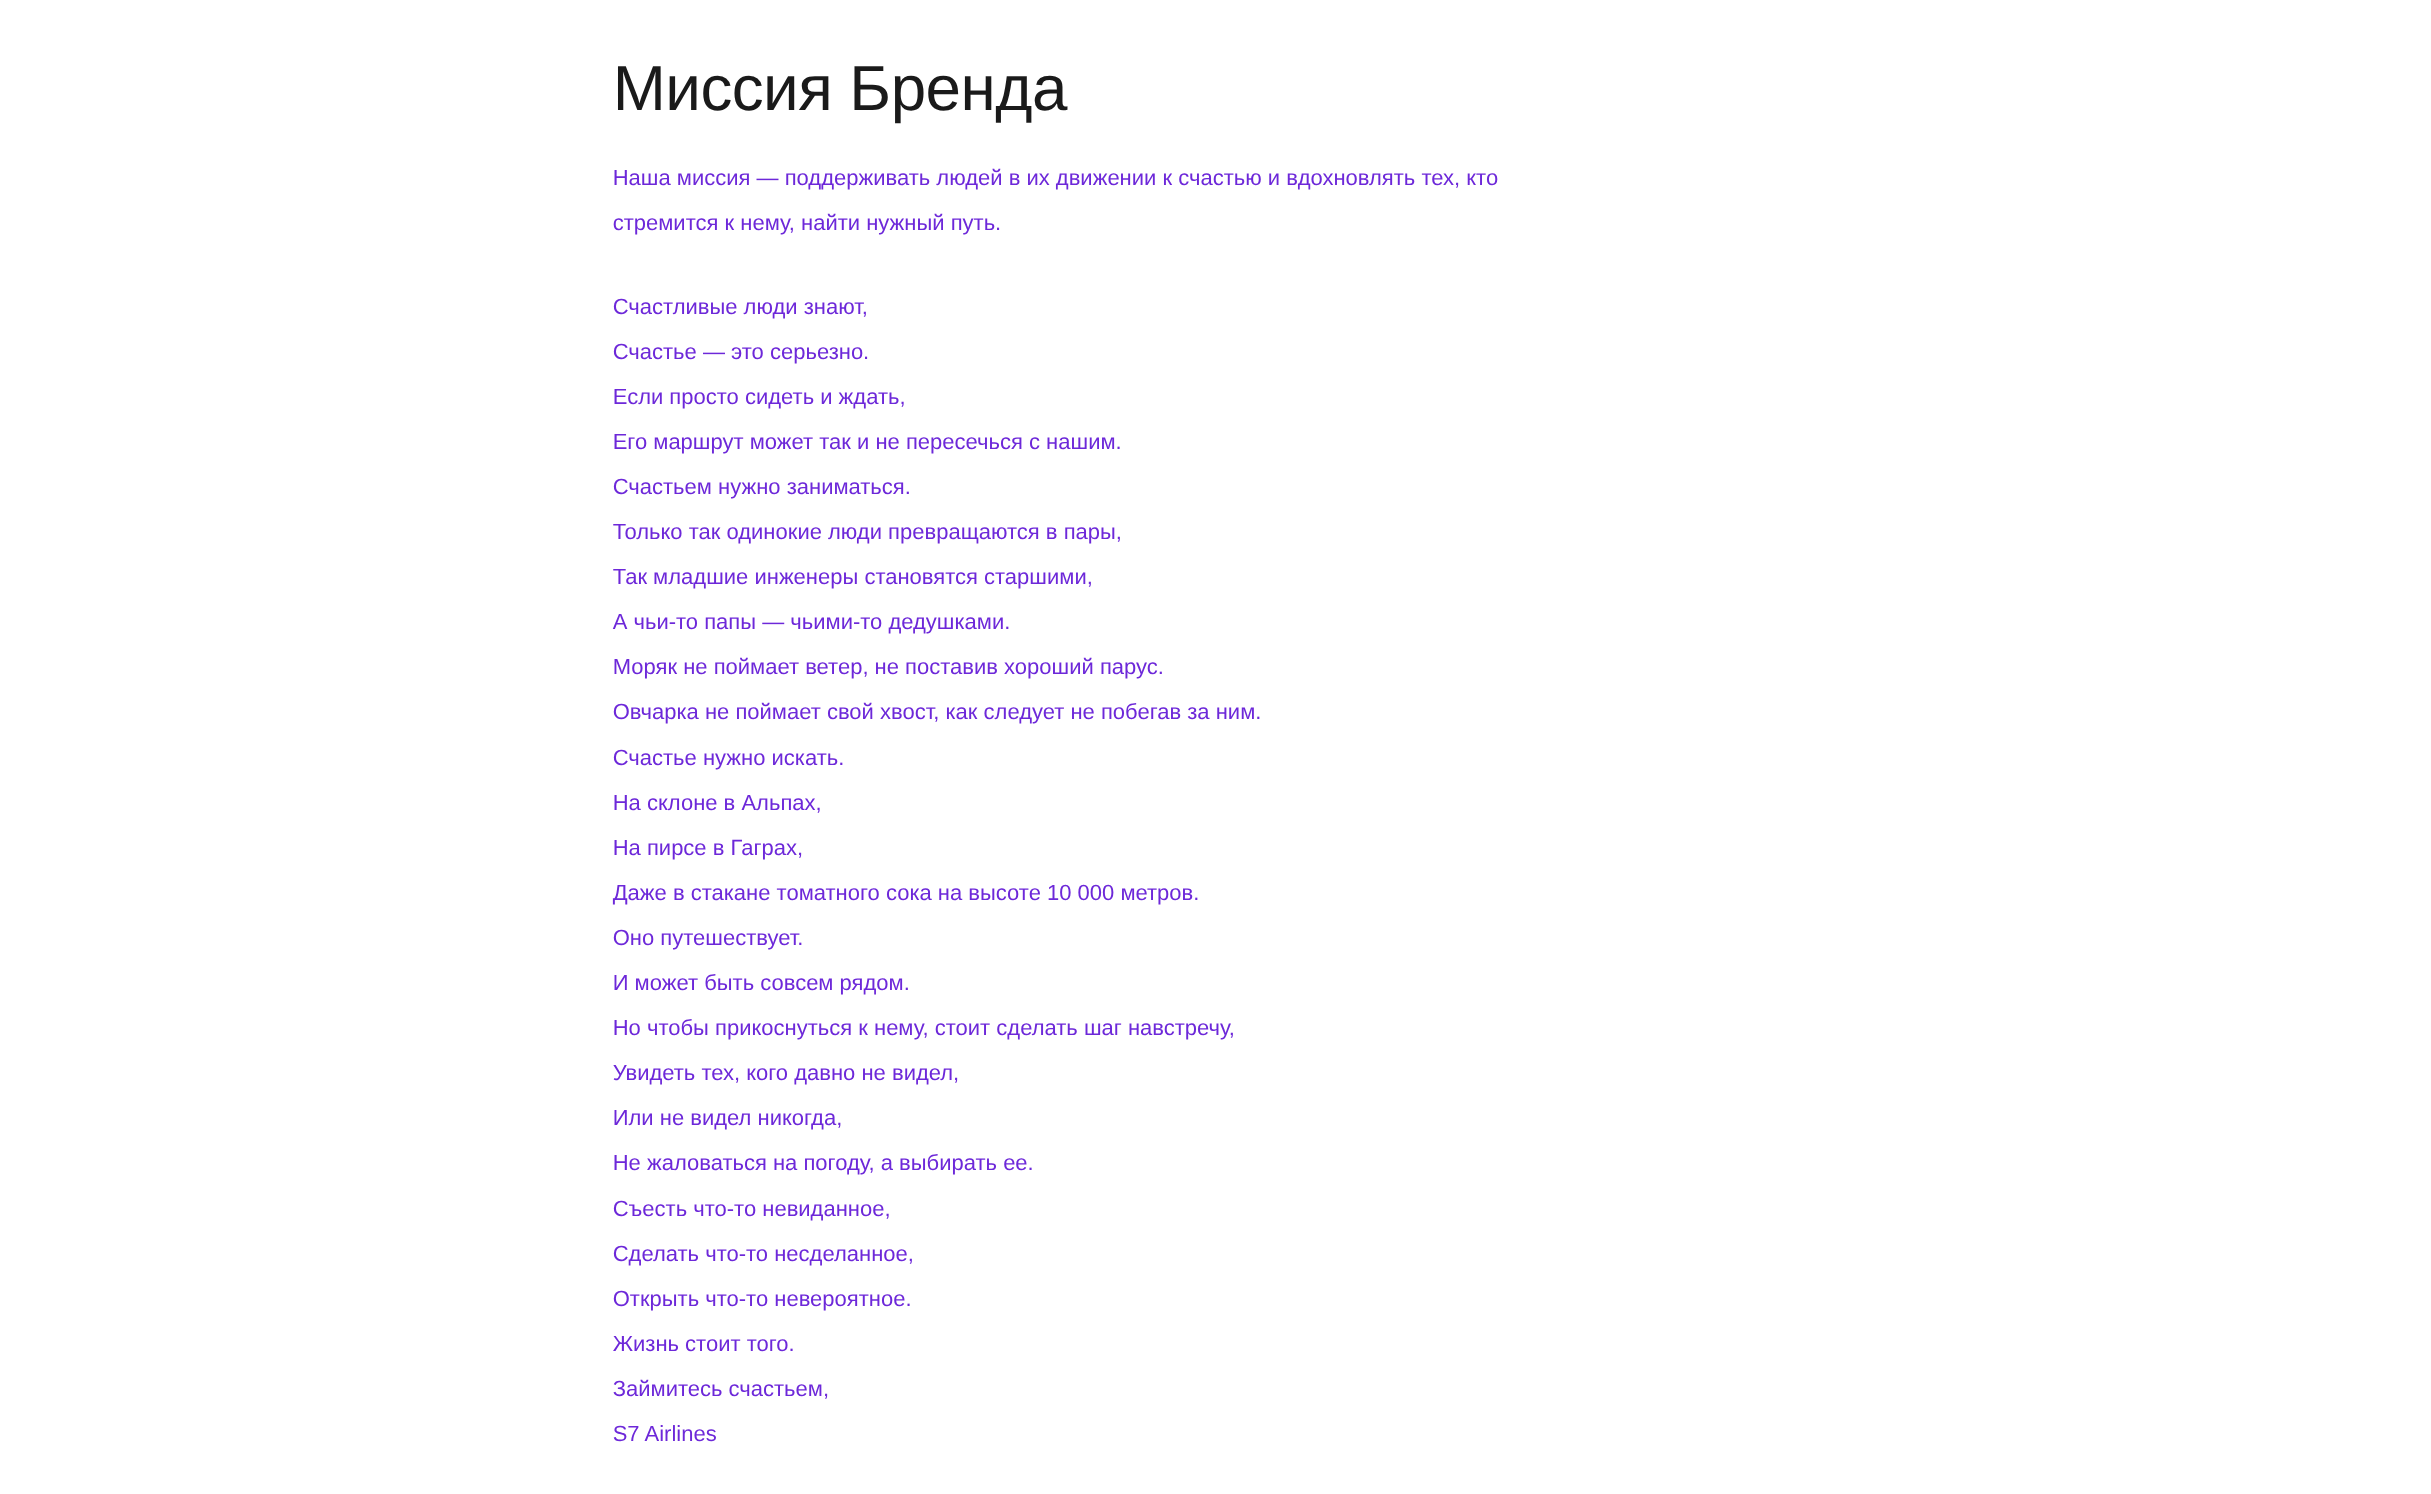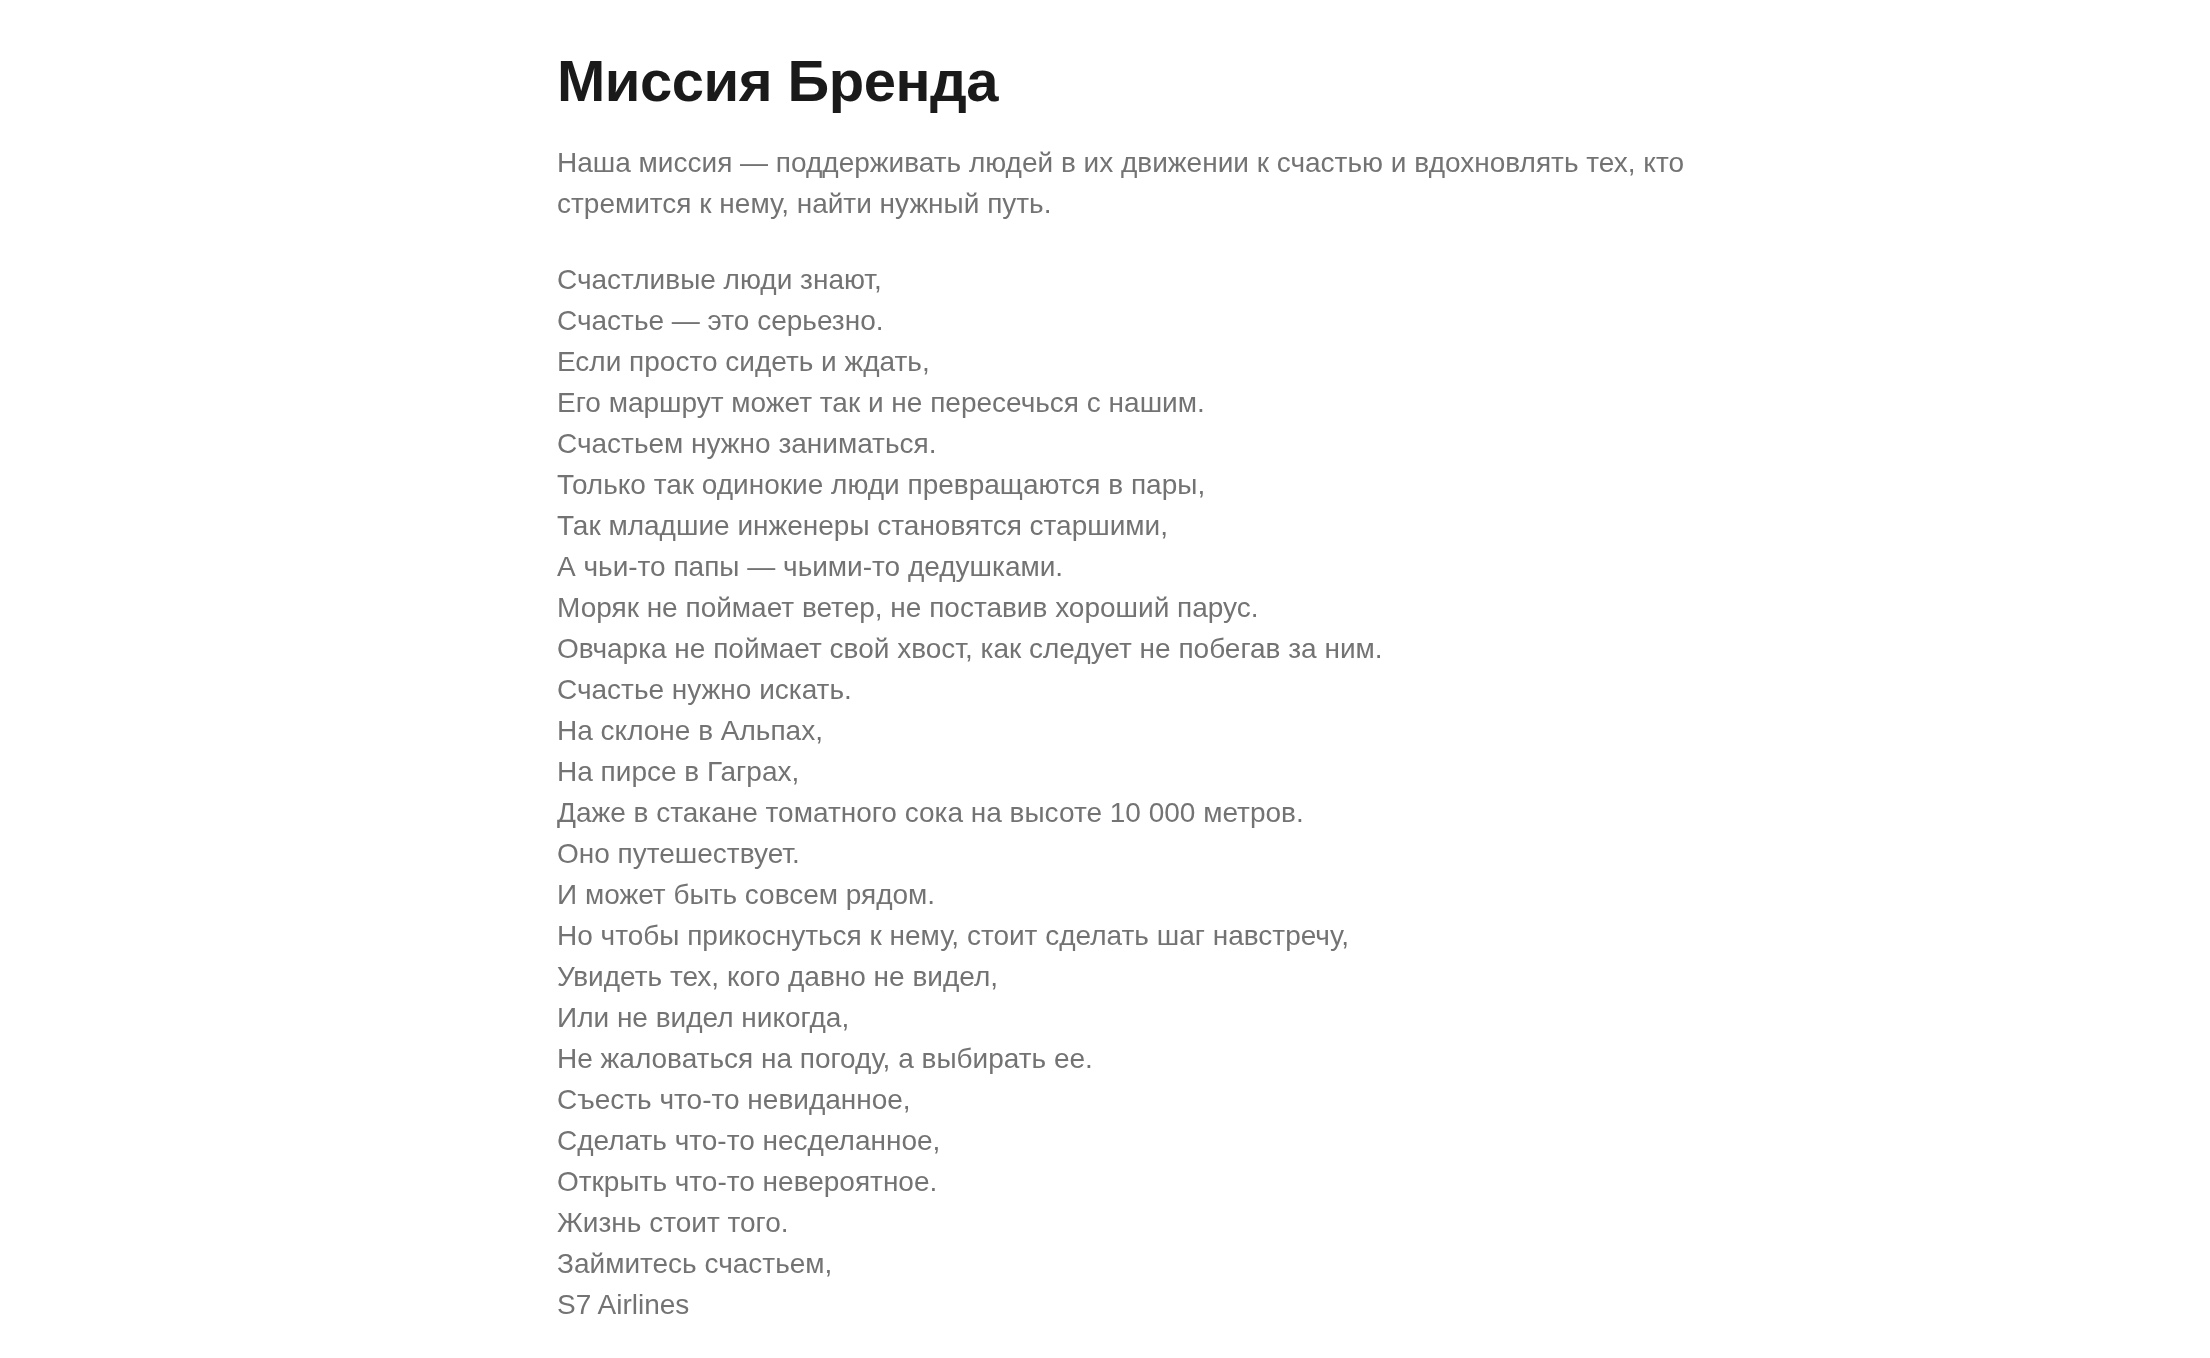--- a/index.html
+++ b/index.html
@@ -19,31 +19,31 @@
   main.document-page {
     position: absolute;
     left: 557px;
     top: 46px;
     width: 1240px;
   }
   h1.page-title {
     margin: 0 0 26px 0;
     font-size: 58px;
     line-height: 1.2;
-    font-weight: 700;
+    font-weight: 400;
     letter-spacing: -0.5px;
     color: #1a1a1a;
   }
   p.body-text {
     margin: 0;
-    font-size: 28px;
+    font-size: 20px;
     line-height: 41px;
     font-weight: 400;
     white-space: pre-line; 
-    color: #737373;
+    color: #6d28d9;
   }
   p.mission-intro {
     margin-bottom: 35px;
   }
 </style>
 </head>
 <body>
 
 <main class="document-page">
   <h1 class="page-title">Миссия Бренда</h1>

